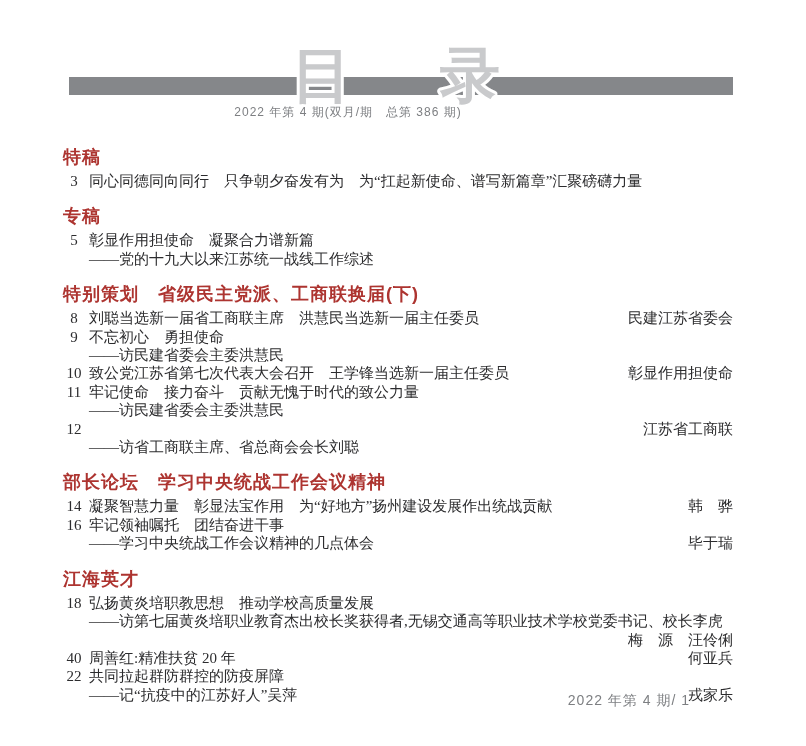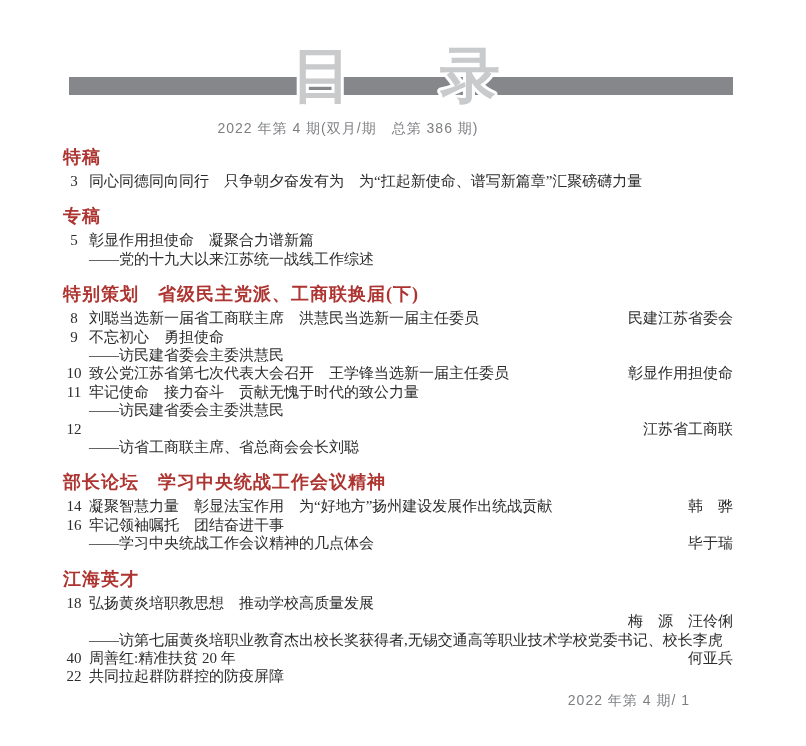--- a/index.html
+++ b/index.html
@@ -22,31 +22,31 @@
     background:var(--bar);
   }
   .title-svg{position:absolute;left:0;top:24px;width:806px;height:84px;}
   .title-svg text{
     font-family:"Liberation Sans","DejaVu Sans",sans-serif;
     font-weight:bold;font-size:60px;letter-spacing:14px;
     fill:var(--title-gray);stroke:#ffffff;stroke-width:6px;
     paint-order:stroke;stroke-linejoin:round;
   }
   .issue-line{
-    position:absolute;top:120px;left:0;width:696px;text-align:center;
+    position:absolute;top:104px;left:0;width:696px;text-align:center;
     font-family:"Liberation Sans","DejaVu Sans",sans-serif;
-    font-size:14px;letter-spacing:1px;color:var(--muted);
+    font-size:12px;letter-spacing:1px;color:var(--muted);
   }
   
   .toc{position:absolute;top:146px;left:63px;width:670px;}
   .toc-section{margin-top:15px;}
   .toc-section:first-child{margin-top:0;}
   .section-title{
     margin:0 0 3px 0;
-    font-family:Liberation Serif, serif;
+    font-family:Liberation Sans, sans-serif;
     font-weight:bold;font-size:18px;line-height:23px;
     letter-spacing:1px;color:var(--red);
   }
   .line{
     display:flex;align-items:baseline;
     font-size:15px;line-height:18.4px;color:var(--ink);
   }
   .num{flex:none;width:22px;text-align:center;margin-right:4px;}
   .cont{padding-left:26px;font-family:Liberation Serif, serif;}
   .txt{white-space:nowrap;}
@@ -140,33 +140,37 @@
           <span class="txt">——学习中央统战工作会议精神的几点体会</span>
           <span class="author">毕于瑞</span>
         </div>
       </section>
       <section class="toc-section">
         <h2 class="section-title">江海英才</h2>
         <div class="line">
           <span class="num">18</span>
           <span class="txt">弘扬黄炎培职教思想　推动学校高质量发展</span>
         </div>
+        <div class="line cont">
+          <span class="txt">——访第七届黄炎培职业教育杰出校长奖获得者,无锡交通高等职业技术学校党委书记、校长李虎</span>
+        </div>
         <div class="line author-only">
           <span class="author">梅　源　汪伶俐</span>
-        </div>
-        <div class="line cont">
-          <span class="txt">——访第七届黄炎培职业教育杰出校长奖获得者,无锡交通高等职业技术学校党委书记、校长李虎</span>
         </div>
         <div class="line">
           <span class="num">40</span>
           <span class="txt">周善红:精准扶贫 20 年</span>
           <span class="author">何亚兵</span>
         </div>
         <div class="line">
           <span class="num">22</span>
           <span class="txt">共同拉起群防群控的防疫屏障</span>
         </div>
+        <div class="line cont">
+          <span class="txt">——记“抗疫中的江苏好人”吴萍</span>
+          <span class="author">戎家乐</span>
+        </div>
       </section>
     </main>
 
   <div class="page-footer">2022 年第 4 期/  1</div>
 
 </div>
 
 </body></html>

